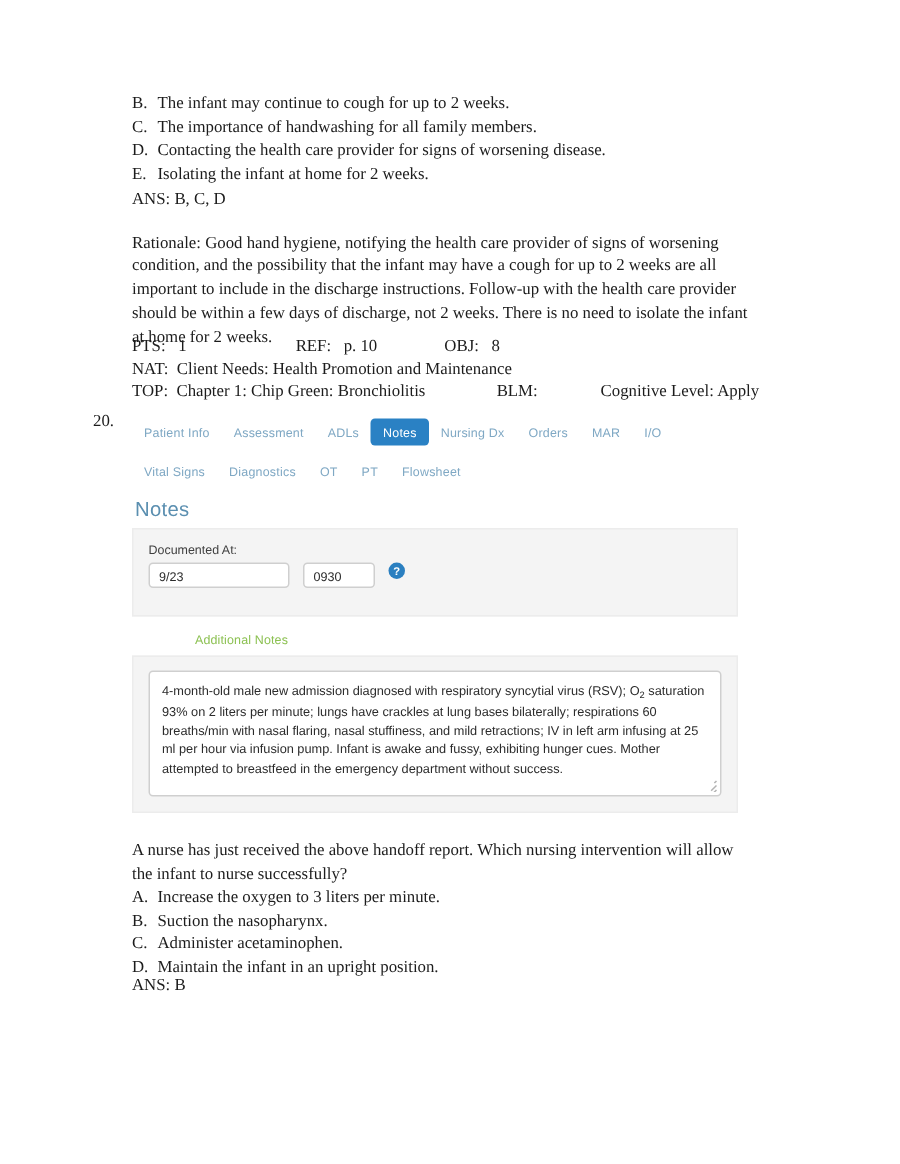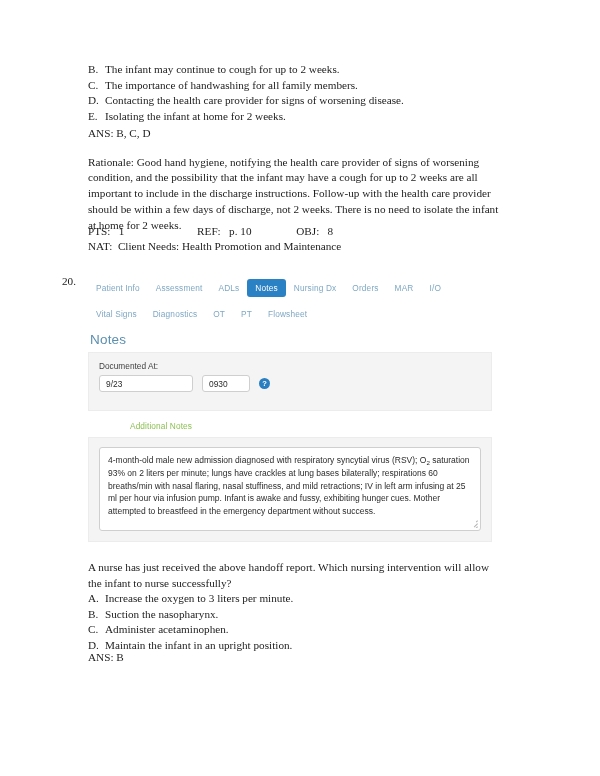--- a/index.html
+++ b/index.html
@@ -127,21 +127,20 @@
     padding: 8px 10px 18px 10px;
   }
 
   .field-label {
     font-size: 8.3px;
     color: #3f3f3f;
     margin-bottom: 4px;
   }
   .field-row {
     display: flex;
-    align-items: center;
     gap: 9px;
   }
   .txtinput {
     background: #ffffff;
     border: 1px solid #cfcfcf;
     border-radius: 3px;
     font-size: 8.4px;
     color: #2b2b2b;
     font-family: "Liberation Sans", sans-serif;
     padding: 4px 6px;
@@ -257,20 +256,21 @@
   </div>
 
   <div class="ans-block doc-text">
     <div class="ans-line">ANS:  B, C, D</div>
     <div class="rationale">Rationale: Good hand hygiene, notifying the health care provider of signs of worsening condition, and the possibility that the infant may have a cough for up to 2 weeks are all important to include in the discharge instructions. Follow-up with the health care provider should be within a few days of discharge, not 2 weeks. There is no need to isolate the infant at home for 2 weeks.</div>
   </div>
 
   <div class="meta-block doc-text">
     <div class="meta-row">PTS:   1                          REF:   p. 10                OBJ:   8</div>
     <div class="meta-row">NAT:  Client Needs: Health Promotion and Maintenance</div>
+    <div class="meta-row">TOP:  Chapter 1: Chip Green: Bronchiolitis                 BLM:               Cognitive Level: Apply</div>
   </div>
 
   <div class="qnum">20.</div>
 
   <div class="ehr">
 
     <div class="tabbar">
       <div class="tabrow">
         <div class="tab">Patient Info</div>
         <div class="tab">Assessment</div>

